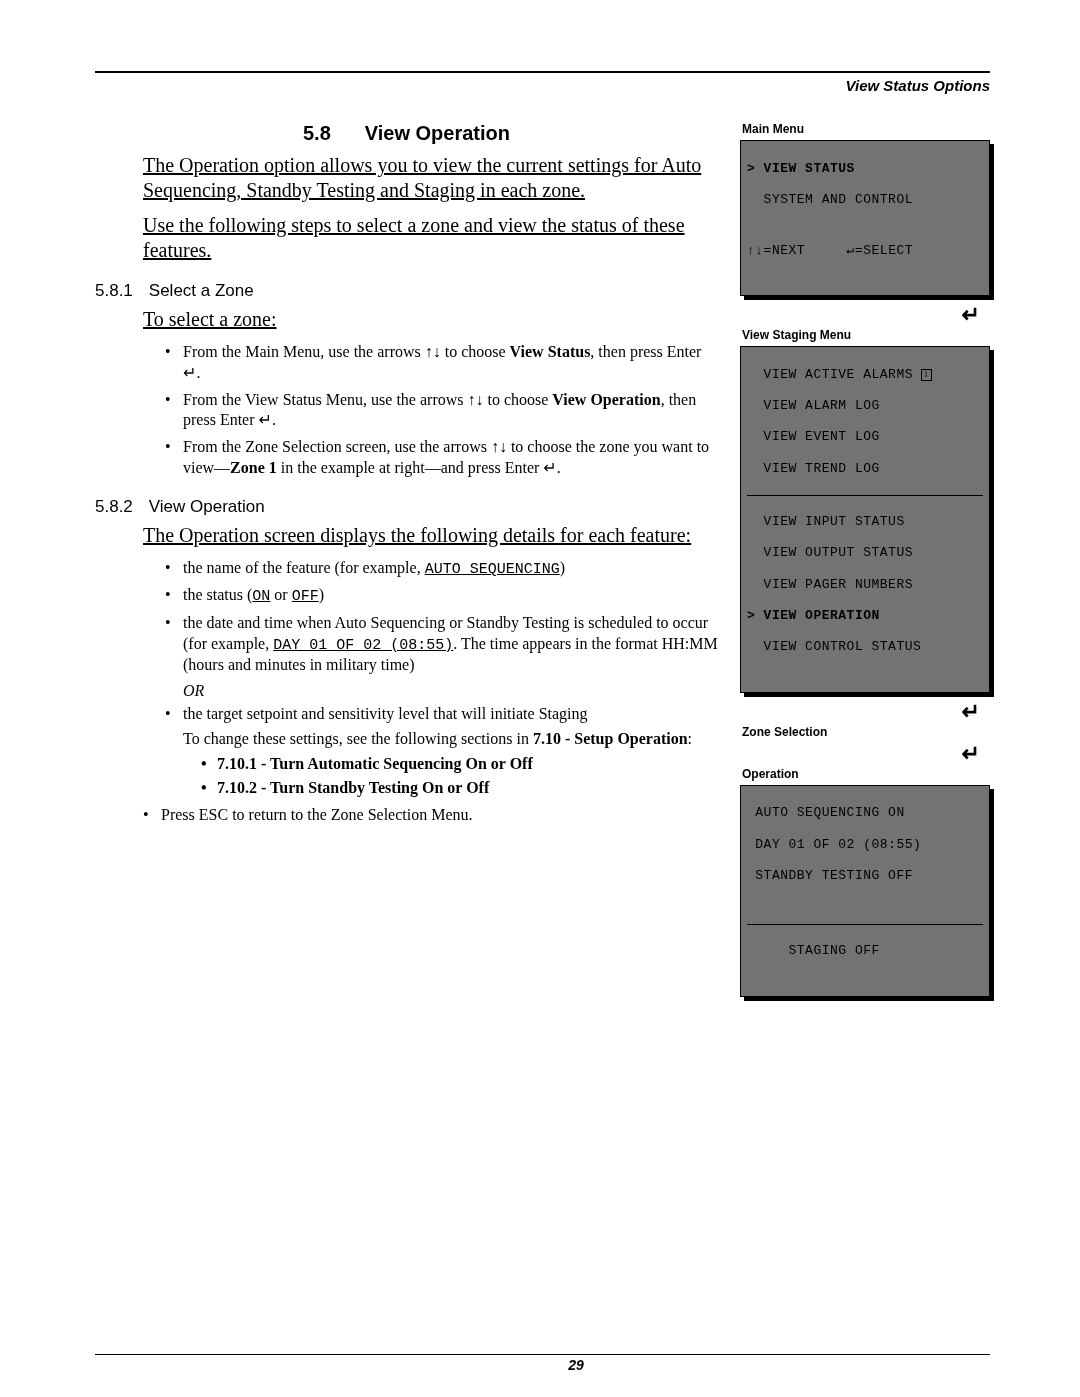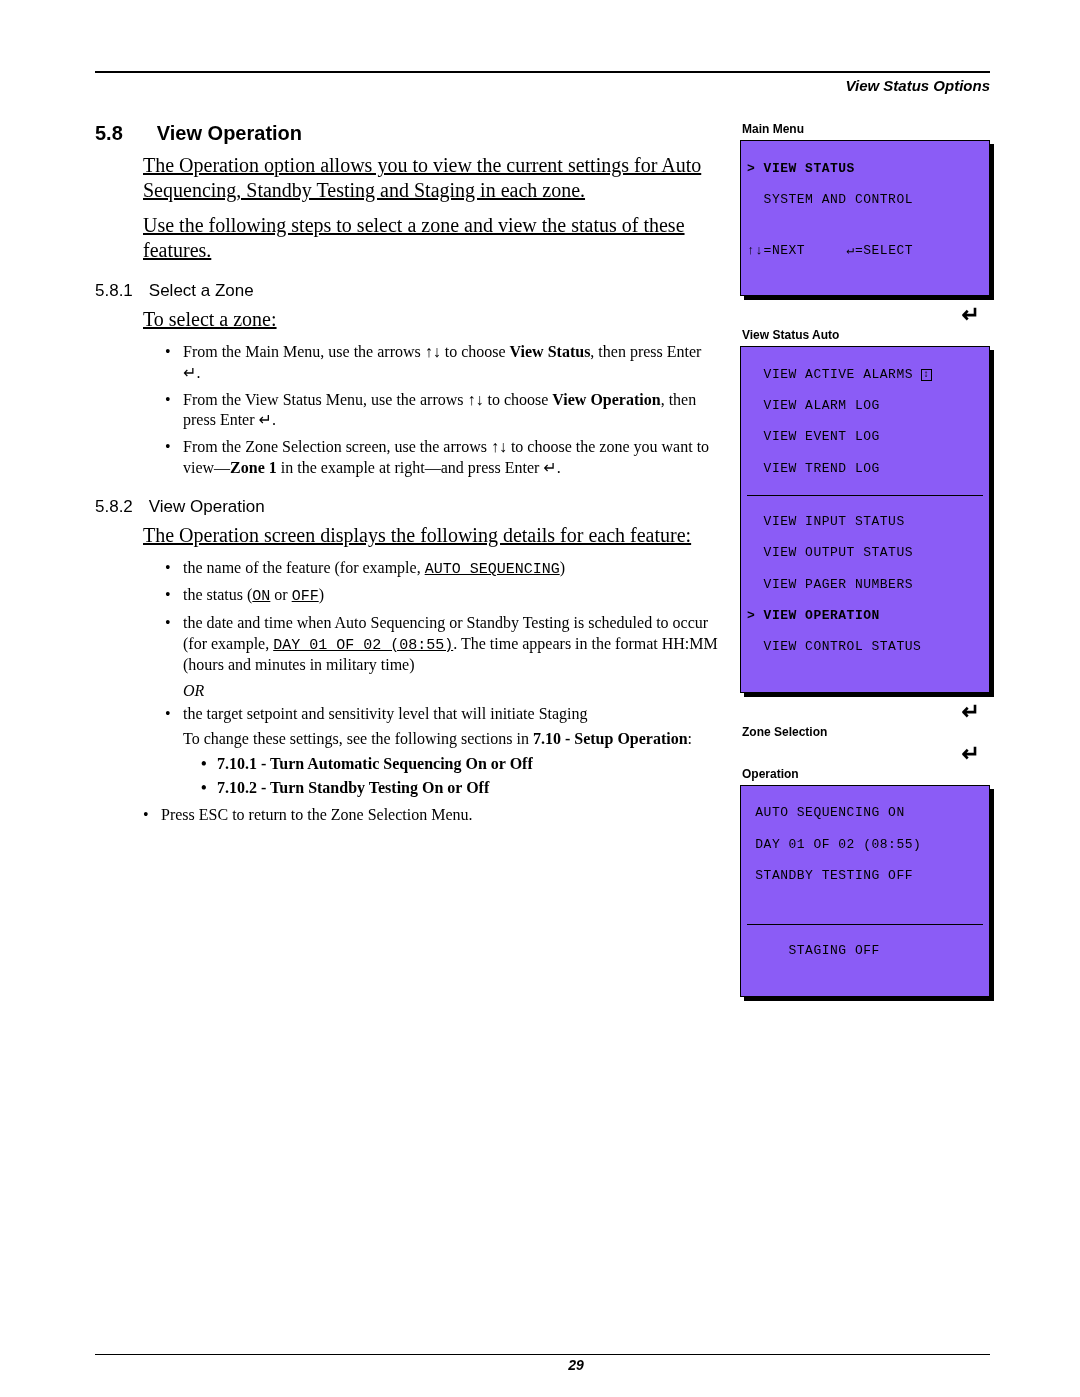--- a/index.html
+++ b/index.html
@@ -42,20 +42,21 @@
     flex: 0 0 250px;
   }
   
   .h1 {
     font-family: Arial, Helvetica, sans-serif;
     font-weight: bold;
     font-size: 20px;
     display: flex;
     gap: 34px;
     margin: 0 0 8px 0;
+    justify-content: center;
   }
   .h2 {
     font-family: Arial, Helvetica, sans-serif;
     font-weight: normal;
     font-size: 17px;
     display: flex;
     gap: 16px;
     margin: 18px 0 6px 0;
     text-align: center;
   }
@@ -121,21 +122,21 @@
     margin: 0 0 4px 2px;
   }
   .screen {
     border: 1.5px solid #000;
     box-shadow: 4px 4px 0 #000;
     font-family: "Courier New", Courier, monospace;
     font-size: 13px;
     line-height: 1.2;
     padding: 4px 6px 6px 6px;
     margin-bottom: 8px;
-    background: #8b5cf6;
+    background: #737373;
     letter-spacing: 0.5px;
     white-space: pre;
   }
   .screen .sel { font-weight: bold; }
   .screen .hr {
     border-top: 1px solid #000;
     margin: 3px 0;
   }
   .screen .nav { }
   .updown-enc {
@@ -248,21 +249,21 @@
 
       <div class="screen-label">Main Menu</div>
       <div class="screen">
 <div class="sel">&gt; VIEW STATUS</div>
 <div>  SYSTEM AND CONTROL</div>
 <div style="height:4px"></div>
 <div class="nav">↑↓=NEXT     ↵=SELECT</div>
       </div>
       <div class="enter-arrow">↵</div>
 
-      <div class="screen-label">View Status Auto</div>
+      <div class="screen-label">View Staging Menu</div>
       <div class="screen">
 <div><span>  VIEW ACTIVE ALARMS</span> <span class="updown-enc">↕</span></div>
 <div>  VIEW ALARM LOG</div>
 <div>  VIEW EVENT LOG</div>
 <div>  VIEW TREND LOG</div>
 <div class="hr"></div>
 <div>  VIEW INPUT STATUS</div>
 <div>  VIEW OUTPUT STATUS</div>
 <div>  VIEW PAGER NUMBERS</div>
 <div class="sel">&gt; VIEW OPERATION</div>

